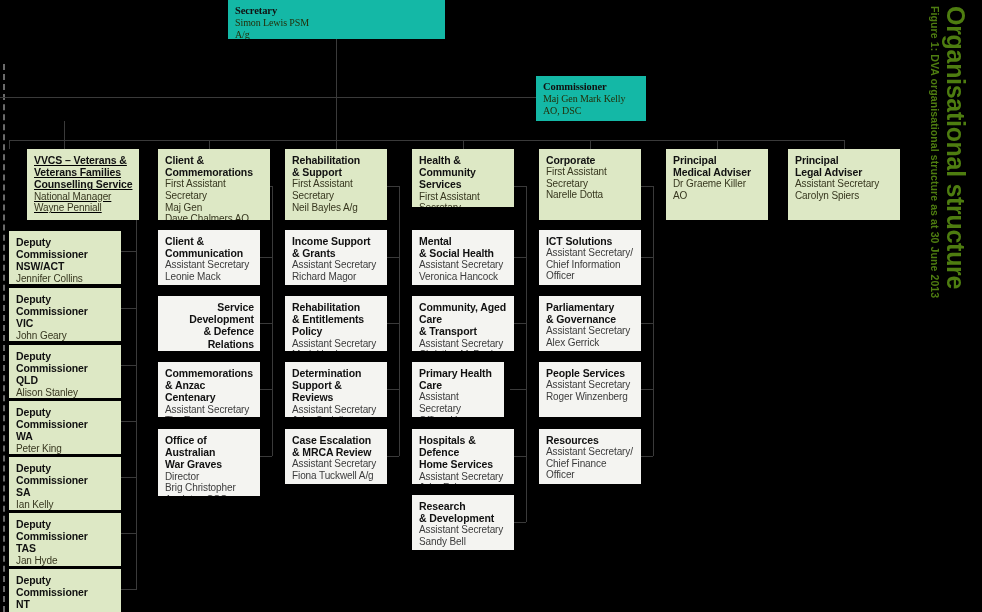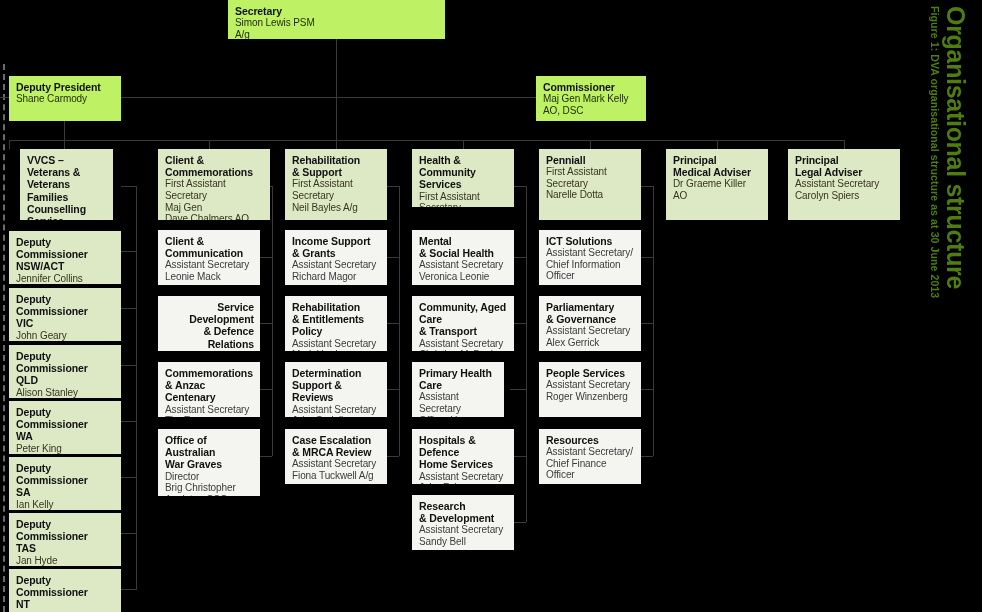--- a/index.html
+++ b/index.html
@@ -26,21 +26,21 @@
     line-height:1.16;
     overflow:hidden;
   }
   .box .t{
     font-weight:bold;font-size:10.5px;color:#111;
     display:block;letter-spacing:-0.1px;
   }
   .box .s{
     font-size:10px;color:#3c3c3c;display:block;letter-spacing:-0.1px;
   }
-  .lvl1{background:#bef264;}
+  .lvl1{background:#14b8a6;font-family:Liberation Serif, serif;}
   .lvl2{background:#dde8c5;}
   .lvl3{background:#f4f4f1;}
   .lvl2 .s{color:#37371f;}
   .lvl1 .s{color:#23300b;}
 
   
   .sidewrap{
     position:absolute;right:0;top:0;width:70px;height:612px;
   }
   .vtitle{
@@ -119,32 +119,28 @@
   <div class="ln lnh" style="left:637px;top:323px;width:16px;"></div>
   <div class="ln lnh" style="left:637px;top:389px;width:16px;"></div>
   <div class="ln lnh" style="left:637px;top:456px;width:16px;"></div>
 
   <div class="box lvl1" style="left:228px;top:0px;width:217px;height:39px;">
     <span class="t">Secretary</span>
     <span class="s">Simon Lewis PSM</span>
     <span class="s">A/g</span>
   </div>
 
-  <div class="box lvl1" style="left:9px;top:76px;width:112px;height:45px;">
-    <span class="t">Deputy President</span>
-    <span class="s">Shane Carmody</span>
-  </div>
 
   <div class="box lvl1" style="left:536px;top:76px;width:110px;height:45px;">
     <span class="t">Commissioner</span>
     <span class="s">Maj Gen Mark Kelly</span>
     <span class="s">AO, DSC</span>
   </div>
 
-  <div class="box lvl2" style="left:20px;top:149px;width:93px;height:71px;">
+  <div class="box lvl2" style="left:27px;top:149px;width:112px;height:71px;text-decoration:underline;">
     <span class="t">VVCS – Veterans &amp;</span>
     <span class="t">Veterans Families</span>
     <span class="t">Counselling Service</span>
     <span class="s">National Manager</span>
     <span class="s">Wayne Penniall</span>
   </div>
 
   <div class="box lvl2" style="left:9px;top:231px;width:112px;height:53px;">
     <span class="t">Deputy Commissioner</span>
     <span class="t">NSW/ACT</span>
@@ -263,21 +259,21 @@
     <span class="t">Health &amp; Community</span>
     <span class="t">Services</span>
     <span class="s">First Assistant Secretary</span>
     <span class="s">Judy Daniel</span>
   </div>
 
   <div class="box lvl3" style="left:412px;top:230px;width:102px;height:55px;">
     <span class="t">Mental</span>
     <span class="t">&amp; Social Health</span>
     <span class="s">Assistant Secretary</span>
-    <span class="s">Veronica Leonie</span>
+    <span class="s">Veronica Hancock</span>
   </div>
 
   <div class="box lvl3" style="left:412px;top:296px;width:102px;height:55px;">
     <span class="t">Community, Aged Care</span>
     <span class="t">&amp; Transport</span>
     <span class="s">Assistant Secretary</span>
     <span class="s">Christine McPaul</span>
   </div>
 
   <div class="box lvl3" style="left:412px;top:362px;width:92px;height:55px;">
@@ -294,21 +290,21 @@
   </div>
 
   <div class="box lvl3" style="left:412px;top:495px;width:102px;height:55px;">
     <span class="t">Research</span>
     <span class="t">&amp; Development</span>
     <span class="s">Assistant Secretary</span>
     <span class="s">Sandy Bell</span>
   </div>
 
   <div class="box lvl2" style="left:539px;top:149px;width:102px;height:71px;">
-    <span class="t">Penniall</span>
+    <span class="t">Corporate</span>
     <span class="s">First Assistant Secretary</span>
     <span class="s">Narelle Dotta</span>
   </div>
 
   <div class="box lvl3" style="left:539px;top:230px;width:102px;height:55px;">
     <span class="t">ICT Solutions</span>
     <span class="s">Assistant Secretary/</span>
     <span class="s">Chief Information Officer</span>
 
   </div>

